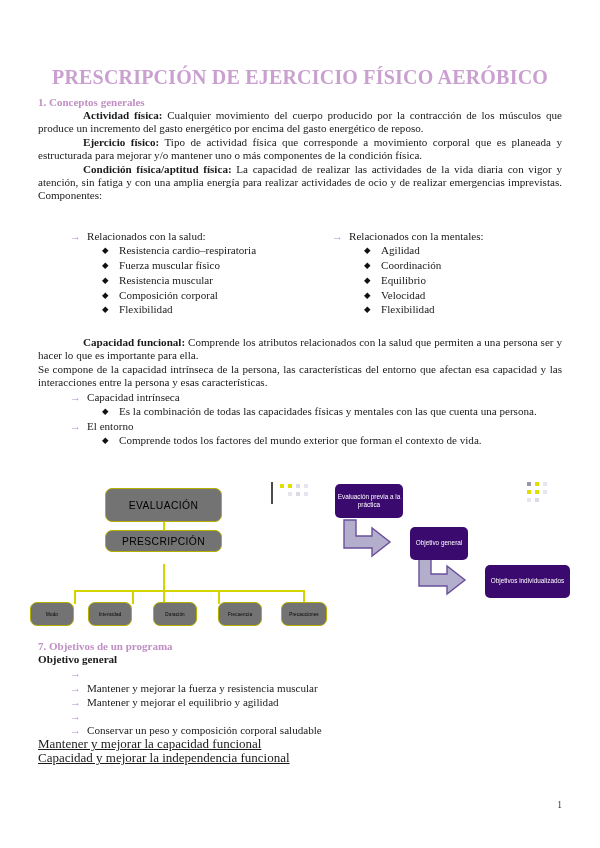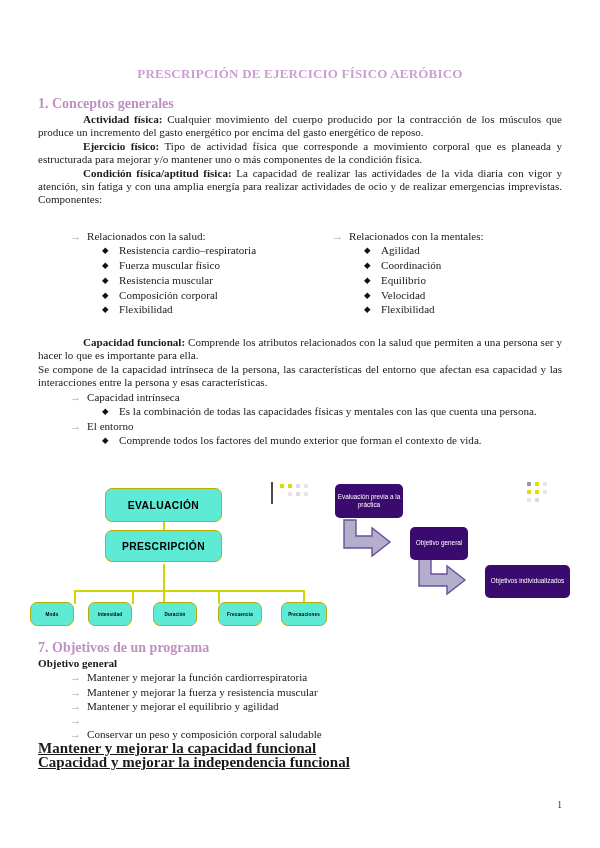--- a/index.html
+++ b/index.html
@@ -10,30 +10,30 @@
     color:#1a1a1a;
     position:relative;
     overflow:hidden;
   }
   .page{position:relative;width:600px;height:848px;padding:0;box-sizing:border-box;}
 
   
   .doc-title{
     text-align:center;
     color:#c9a0cf;
-    font-size:13px;
+    font-size:20px;
     font-weight:bold;
     letter-spacing:.2px;
     margin:0;
     position:absolute;
     left:0;right:0;top:66px;
   }
   .sec-head{
     color:#c08fc4;
-    font-size:14px;
+    font-size:11px;
     font-weight:bold;
     margin:0 0 1px 0;
   }
 
   
   .body-col{
     position:absolute;
     left:38px;
     width:524px;
   }
@@ -80,40 +80,39 @@
     left:38px;
     width:524px;
     display:flex;
   }
   .col{width:262px;}
   .col .arrow-row{margin-left:32px;}
   .col .diamond-row{margin-left:64px;}
 
   
   .uline{
-    font-size:15px;
+    font-size:13px;
     line-height:14px;
     text-decoration:underline;
-    font-weight:bold;
   }
 
   
   .flow{
     position:absolute;
     left:22px;top:482px;
     width:285px;height:145px;
   }
   .fbox{
     position:absolute;
-    background:#5eead4;
+    background:#737373;
     border:1.3px solid #b5b000;
     border-radius:7px;
     color:#000;
     font-family:"Liberation Sans", sans-serif;
-    font-weight:bold;
+    font-weight:normal;
     display:flex;
     align-items:center;
     justify-content:center;
     text-align:center;
     box-sizing:border-box;
   }
   .fbox-main{font-size:10.3px;letter-spacing:.4px;}
   .fbox-leaf{font-size:4.6px;letter-spacing:.15px;}
   .fline{position:absolute;background:#d4d400;}
   .fline.v{width:1.6px;}
@@ -267,21 +266,21 @@
     <div class="fline v" style="left:141px;top:40px;height:18px;"></div>
     <div class="fline v" style="left:141px;top:82px;height:27px;"></div>
     <div class="fline h" style="left:52px;top:108px;width:230px;"></div>
     <div class="fline v" style="left:52px;top:108px;height:14px;"></div>
     <div class="fline v" style="left:110px;top:108px;height:14px;"></div>
     <div class="fline v" style="left:141px;top:108px;height:14px;"></div>
     <div class="fline v" style="left:196px;top:108px;height:14px;"></div>
     <div class="fline v" style="left:281px;top:108px;height:14px;"></div>
 
     <div class="fbox fbox-main" style="left:83px;top:6px;width:117px;height:34px;">EVALUACIÓN</div>
-    <div class="fbox fbox-main" style="left:83px;top:48px;width:117px;height:32px;">PRESCRIPCIÓN</div>
+    <div class="fbox fbox-main" style="left:83px;top:48px;width:117px;height:22px;">PRESCRIPCIÓN</div>
 
     <div class="fbox fbox-leaf" style="left:8px;top:120px;width:44px;height:24px;">Modo</div>
     <div class="fbox fbox-leaf" style="left:66px;top:120px;width:44px;height:24px;">Intensidad</div>
     <div class="fbox fbox-leaf" style="left:131px;top:120px;width:44px;height:24px;">Duración</div>
     <div class="fbox fbox-leaf" style="left:196px;top:120px;width:44px;height:24px;">Frecuencia</div>
     <div class="fbox fbox-leaf" style="left:259px;top:120px;width:46px;height:24px;">Precauciones</div>
   </div>
 
   <div class="deco" style="left:271px;top:482px;width:45px;height:26px;">
     <div class="bar"></div>
@@ -319,21 +318,20 @@
     <div class="pbox" style="left:85px;top:45px;width:58px;height:33px;">Objetivo general</div>
     <div class="pbox" style="left:160px;top:83px;width:85px;height:33px;">Objetivos individualizados</div>
   </div>
 
   <div class="body-col" style="top:640px;">
     <div class="sec-head">7. Objetivos de un programa</div>
     <p class="para" style="font-weight:bold;">Objetivo general</p>
 
     <div class="arrow-row lvl1">
       <span class="arrow-mark">→</span>
-      <span>Mantener y mejorar la función cardiorrespiratoria</span>
     </div>
     <div class="arrow-row lvl1">
       <span class="arrow-mark">→</span>
       <span>Mantener y mejorar la fuerza y resistencia muscular</span>
     </div>
     <div class="arrow-row lvl1">
       <span class="arrow-mark">→</span>
       <span>Mantener y mejorar el equilibrio y agilidad</span>
     </div>
     <div class="arrow-row lvl1">

